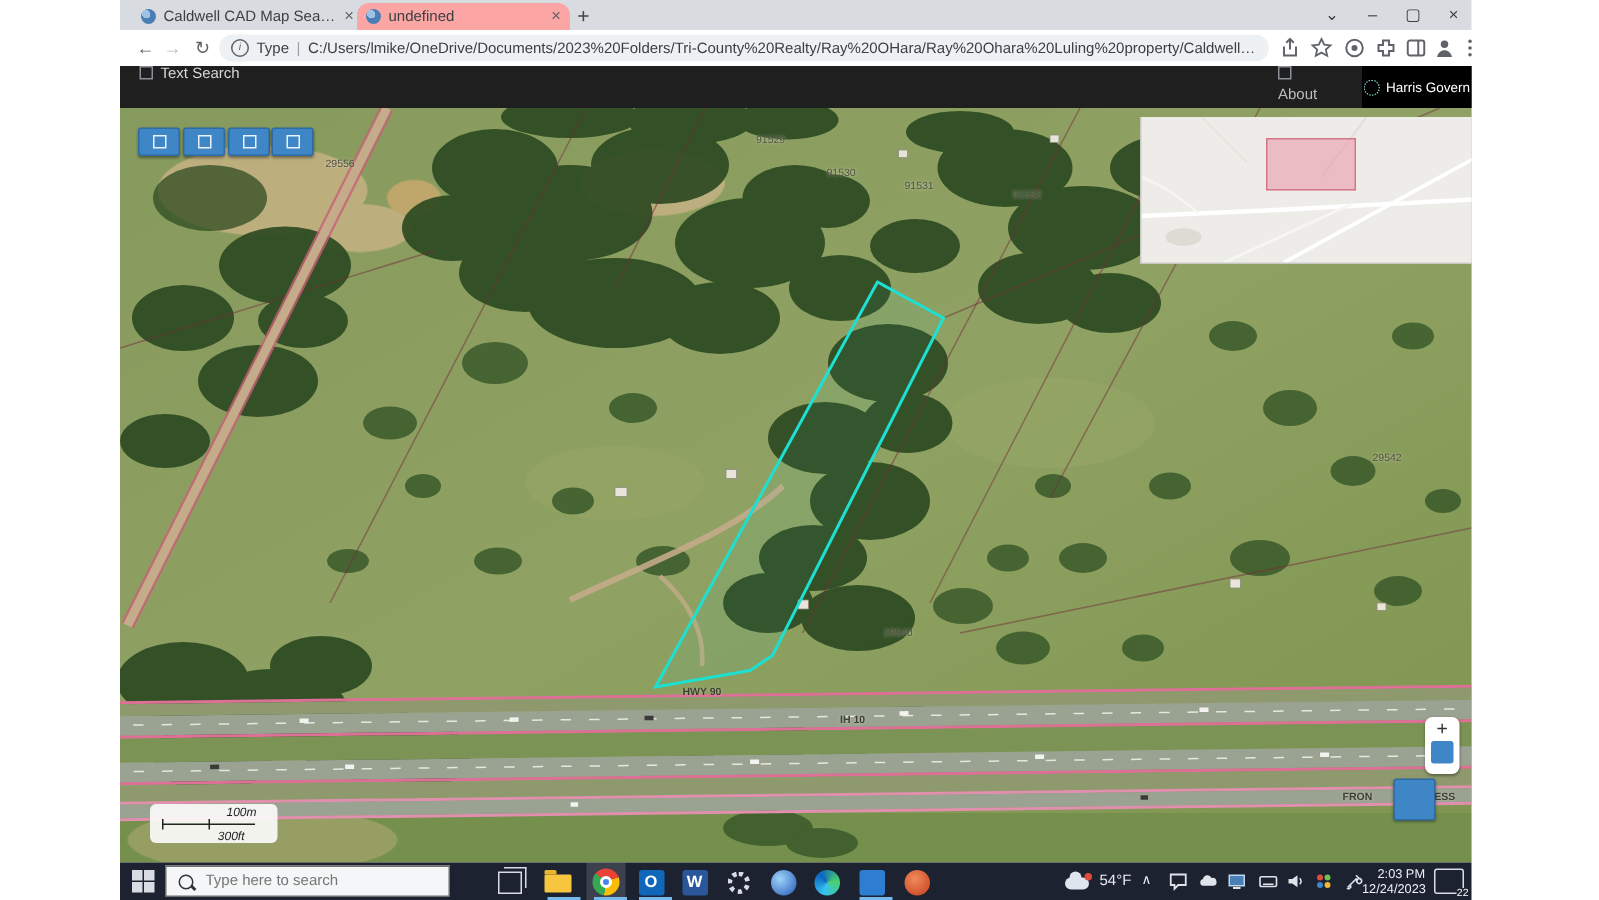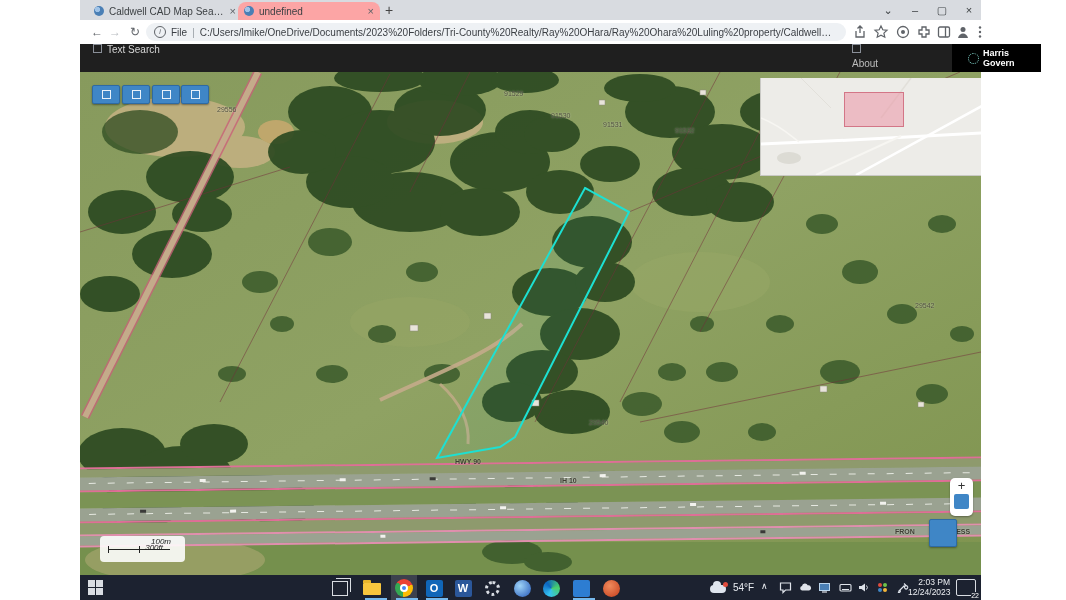--- a/index.html
+++ b/index.html
@@ -31,22 +31,22 @@
   .scheme{font-size:10px;color:#3b3f44;flex:none;}
   .urlsep{color:#9aa0a6;font-size:10px;flex:none;}
   .urltext{font-size:10px;color:#3b3f44;white-space:nowrap;overflow:hidden;text-overflow:ellipsis;}
   .tbicon{position:absolute;top:4px;width:16px;height:16px;color:#5f6368;}
   .tbicon svg{width:16px;height:16px;}
 
   
   .appheader{position:absolute;left:0;top:44px;width:901px;height:28px;background:#1f1f1f;}
   .hdr-item{position:absolute;top:0;height:28px;display:flex;align-items:flex-start;gap:5px;color:#d7d7d7;font-size:10px;}
   .chk{width:7px;height:7px;border:1px solid #8a8f98;flex:none;}
-  .brand{position:absolute;left:872px;top:0;width:73px;height:28px;background:#000;display:flex;
-         align-items:center;gap:4px;justify-content:center;color:#fff;font-size:9px;font-weight:bold;padding-left:16px;}
+  .brand{position:absolute;left:828px;top:0;width:73px;height:28px;background:#000;display:flex;
+         align-items:center;gap:4px;justify-content:center;color:#fff;font-size:9px;font-weight:normal;}
   .gear{width:9px;height:9px;border:1.5px dotted #7fd0c6;border-radius:50%;flex:none;}
 
   
   .map{position:absolute;left:0;top:72px;width:901px;height:503px;overflow:hidden;background:#86995e;}
   .map svg.base{position:absolute;left:0;top:0;}
   .maplabel{position:absolute;font-size:7px;color:#50503f;text-shadow:0 0 2px rgba(255,255,255,.55);white-space:nowrap;}
   .roadlabel{position:absolute;font-size:7px;color:#3f3f34;font-weight:bold;white-space:nowrap;text-shadow:0 0 2px rgba(255,255,255,.4);}
   .bluebtn{position:absolute;width:26px;height:17px;background:#3f86c6;border:1px solid #2e6aa3;border-radius:2px;
            box-shadow:0 1px 2px rgba(0,0,0,.4);display:flex;align-items:center;justify-content:center;}
   .bluebtn span{display:block;width:7px;height:7px;border:1.5px solid #eaf2fa;}
@@ -124,21 +124,21 @@
     <div class="winctl" style="left:849px;">▢</div>
     <div class="winctl" style="left:876px;">×</div>
   </div>
 
   <div class="toolbar">
     <div class="navbtn" style="left:8px;">←</div>
     <div class="navbtn dis" style="left:26px;">→</div>
     <div class="navbtn" style="left:46px;">↻</div>
     <div class="addressbar">
       <span class="infoicon">i</span>
-      <span class="scheme">File</span>
+      <span class="scheme">Type</span>
       <span class="urlsep">|</span>
       <span class="urltext">C:/Users/lmike/OneDrive/Documents/2023%20Folders/Tri-County%20Realty/Ray%20OHara/Ray%20Ohara%20Luling%20property/Caldwell%20CAD%20Map%20Search.html</span>
     </div>
     <div class="tbicon" style="left:772px;">
       <svg viewBox="0 0 16 16">
             <path d="M4 7v6h8V7M8 9V2M5.5 4.5L8 2l2.5 2.5" fill="none" stroke="#5f6368" stroke-width="1.3"></path>
           </svg>
     </div>
     <div class="tbicon" style="left:793px;">
       <svg viewBox="0 0 16 16">
@@ -384,37 +384,41 @@
         <path d="M150 0 L120 40" stroke="#e2e0da" stroke-width="1.5" fill="none"></path>
         <path d="M40 0 L70 30" stroke="#e2e0da" stroke-width="1" fill="none"></path>
         <ellipse cx="28" cy="80" rx="12" ry="6" fill="#dcdbd4"></ellipse>
       </svg>
       <div class="extent"></div>
     </div>
 
     <div class="scalebox">
       <span style="position:absolute;right:14px;top:1px;">100m</span>
       <span class="scaleline"></span>
-      <span style="position:absolute;right:22px;bottom:10px;">300ft</span>
+      <span style="position:absolute;right:22px;bottom:0;">300ft</span>
     </div>
 
     <div class="zoomctl">
       <div class="plus">+</div>
       <div class="slider"></div>
     </div>
     <div class="bluesq"></div>
   </div>
 
   <div class="taskbar">
     <div class="start">
           <i></i>
           <i></i>
           <i></i>
           <i></i>
         </div>
+    <div class="tsearch">
+      <span class="mag"></span>
+      <input placeholder="Type here to search" style="">
+    </div>
     <div class="tvw"></div>
 
     <div class="hl" style="left:311px;"></div>
     <div class="appico" style="left:283px;">
           <div class="ic-folder"></div>
         </div>
     <div class="appico" style="left:314px;">
           <div class="ic-chrome"></div>
         </div>
     <div class="appico" style="left:344px;">

